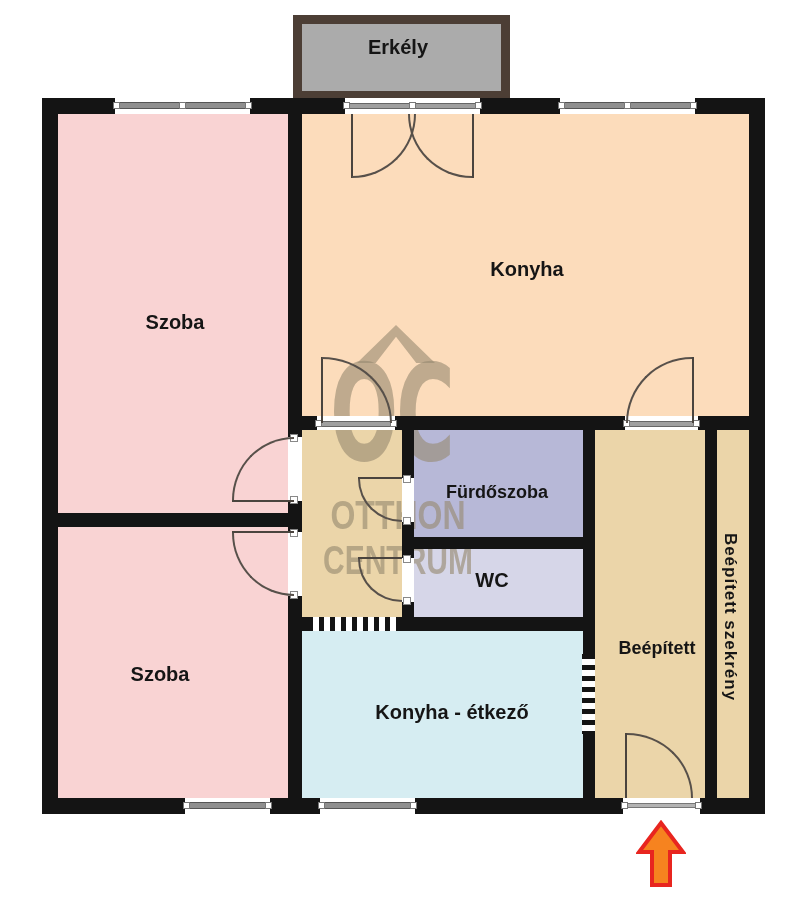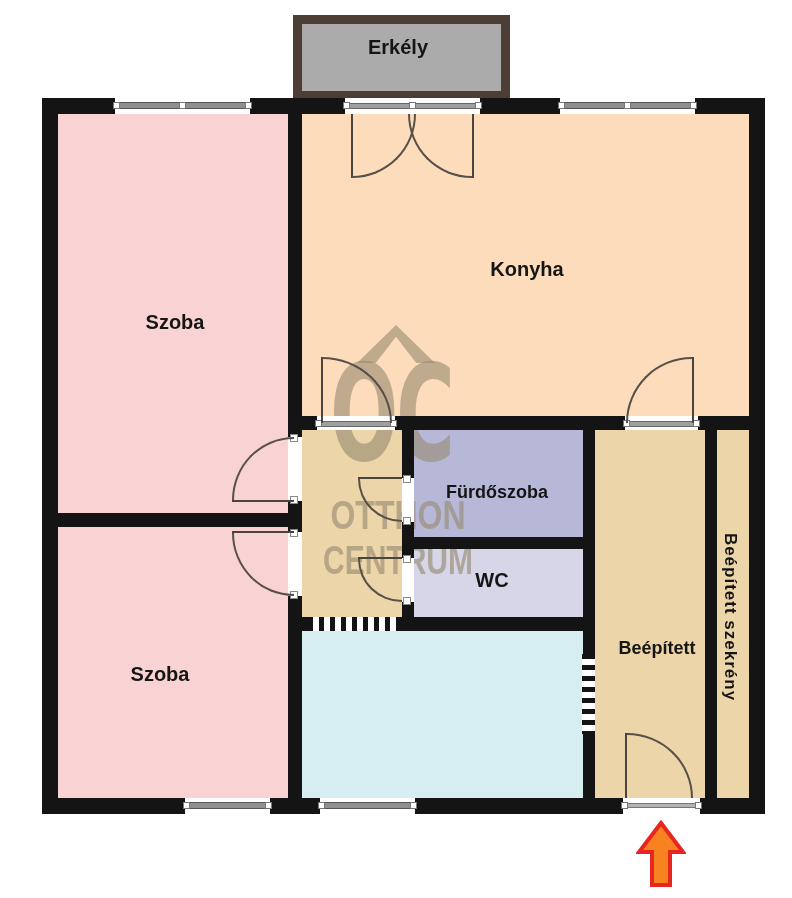--- a/index.html
+++ b/index.html
@@ -182,20 +182,21 @@
 
   <i class="leaf" style="left:625px;top:733px;width:2px;height:65px"></i>
   <i class="arc tr" style="left:627px;top:733px;width:66px;height:65px"></i>
 
   <div class="label" style="left:398px;top:47px">Erkély</div>
   <div class="label" style="left:175px;top:322px">Szoba</div>
   <div class="label" style="left:527px;top:269px">Konyha</div>
   <div class="label" style="left:160px;top:674px">Szoba</div>
   <div class="label small" style="left:497px;top:492px">Fürdőszoba</div>
   <div class="label" style="left:492px;top:580px">WC</div>
+  <div class="label" style="left:452px;top:712px">Konyha - étkező</div>
   <div class="label small" style="left:657px;top:648px">Beépített</div>
   <div class="label vert" style="left:730px;top:617px">Beépített szekrény</div>
 
   <svg style="left:636px;top:820px" width="50" height="68" viewBox="0 0 50 68">
     <polygon points="25,3 47,32 34,32 34,65 16,65 16,32 3,32" fill="#f6831f" stroke="#e8251f" stroke-width="4" stroke-linejoin="miter"></polygon>
   </svg>
 
 </div>
 
 </body></html>

